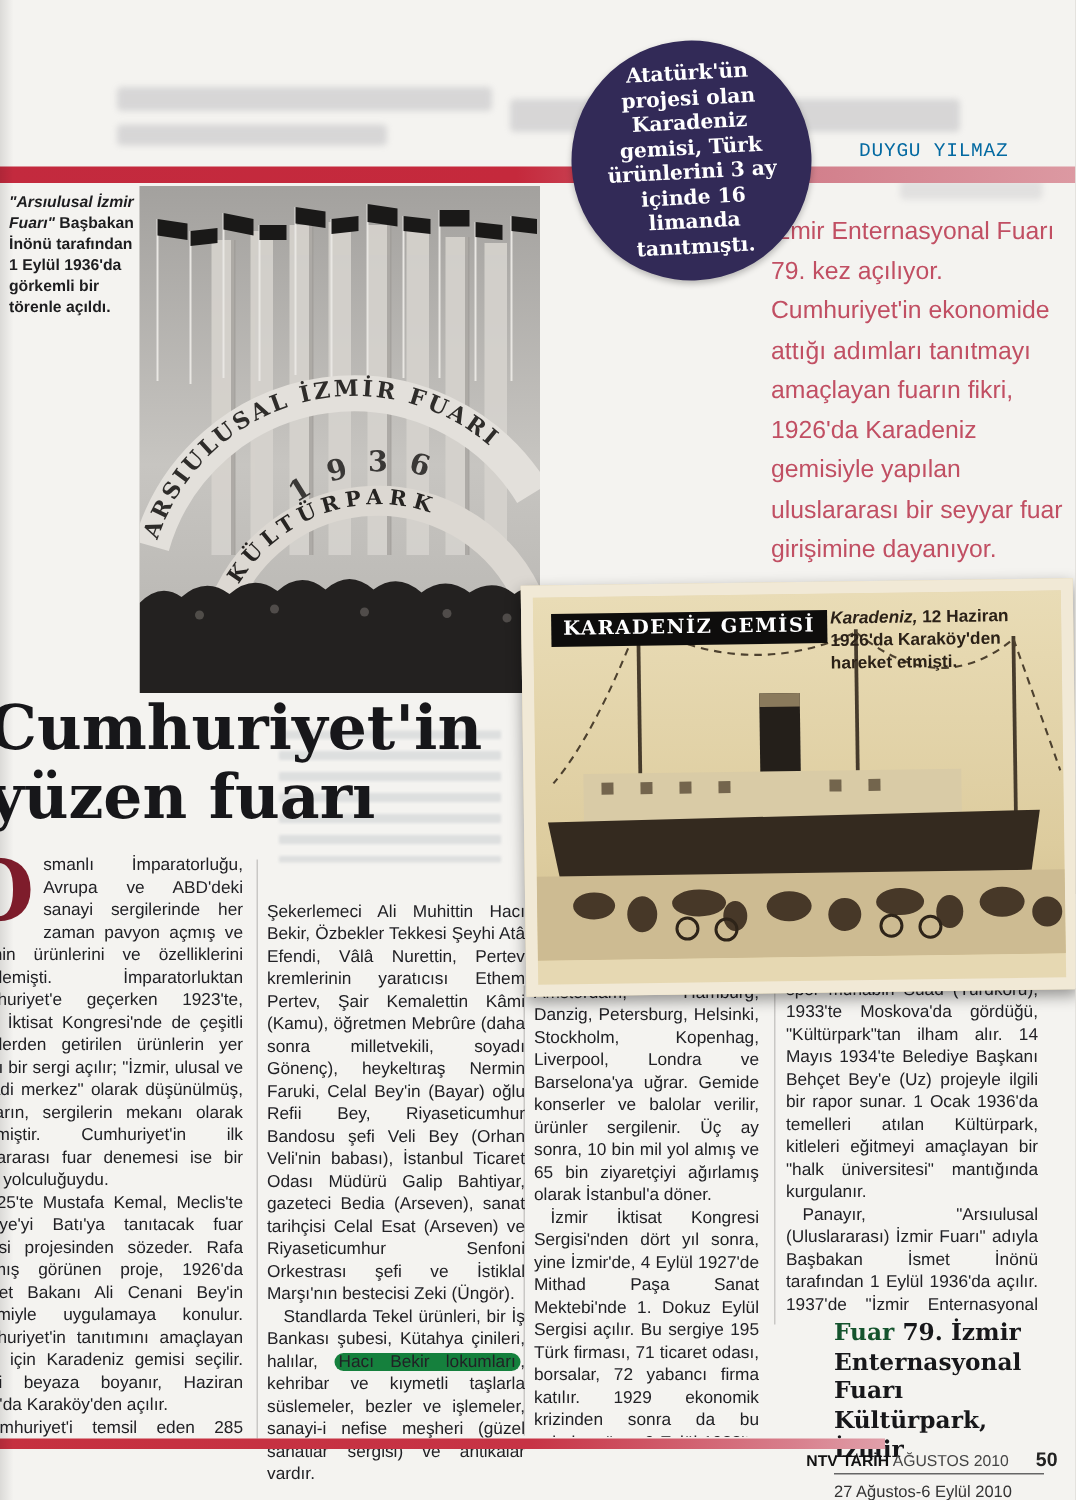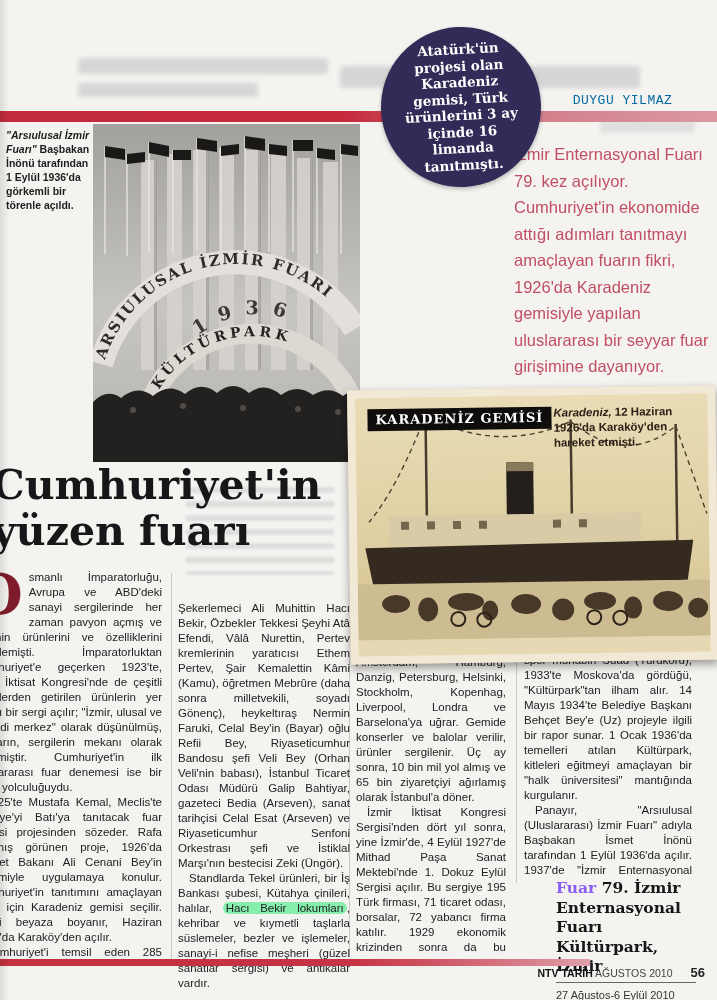--- a/index.html
+++ b/index.html
@@ -58,32 +58,32 @@
   
   .col{position:absolute;font-size:11.5px;line-height:15px;text-align:justify;color:#212125;z-index:1;}
   .col p{margin:0;}
   .col p.ind{text-indent:11px;}
   .col1{left:-26px;top:570px;width:188px;height:390px;overflow:hidden;}
   .col2{left:178px;top:601px;width:172px;height:390px;overflow:hidden;}
   .col3{left:356px;top:655px;width:150px;height:303px;overflow:hidden;}
   .col4{left:524px;top:653px;width:168px;height:225px;overflow:hidden;}
   .dropcap{float:left;font-family:"DejaVu Serif","Liberation Serif",serif;font-weight:bold;
         font-size:56px;line-height:44px;color:#7e1c2b;margin:2px 6px 0 0;}
-  .hl{background:#86efac;border-radius:8px;padding:0 3px;}
+  .hl{background:#15803d;border-radius:8px;padding:0 3px;}
   .it{font-style:italic;text-align:center;}
   .vrule{position:absolute;width:1px;background:#c9c8c5;z-index:1;}
   .vr1{left:171px;top:573px;height:386px;}
   .vr2{left:349px;top:657px;height:300px;}
   .vr3{left:516px;top:657px;height:226px;}
 
   
   .event{position:absolute;left:556px;top:878px;width:152px;z-index:2;
         font-family:"DejaVu Serif","Liberation Serif",serif;}
   .event .title{font-weight:bold;font-size:15.5px;line-height:19.5px;color:#17171a;}
-  .event .lbl{color:#8b5cf6;}
+  .event .lbl{color:#14532d;}
   .event hr{border:none;border-top:1px solid #666;margin:6px 0 5px;width:140px;}
   .event .meta{font-family:"Liberation Sans",sans-serif;font-size:11px;line-height:14px;color:#333;}
 
   
   .bar-bottom{position:absolute;left:0;top:959px;width:590px;height:7px;z-index:2;
         background:linear-gradient(to right,#c5303f,#c73345 60%,#d8808d 90%,#e0a0aa);}
   .footer{position:absolute;left:430px;top:965px;width:275px;display:flex;justify-content:flex-end;
         align-items:baseline;gap:18px;z-index:2;}
   .footer .mag{font-size:10.5px;color:#444;}
   .footer .mag b{color:#111;text-align:center;}
@@ -306,16 +306,16 @@
       <span>Kültürpark, İzmir</span>
     </div>
     <hr>
     <div class="meta">27 Ağustos-6 Eylül 2010</div>
 
   </div>
 
   <div class="bar-bottom"></div>
   <div class="footer">
     <span class="mag"><b>NTV TARİH</b> <span>AĞUSTOS 2010</span></span>
-    <span class="pg">56</span>
+    <span class="pg">50</span>
   </div>
 
 </div>
 
 </body></html>

